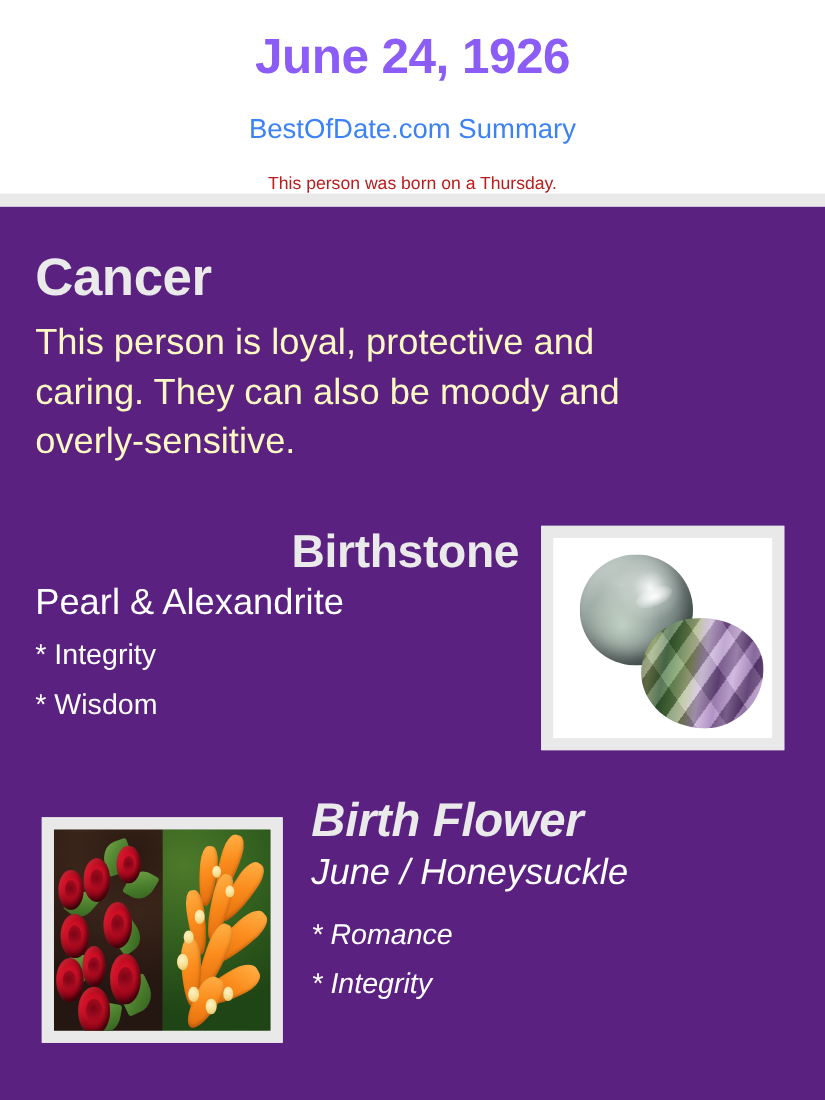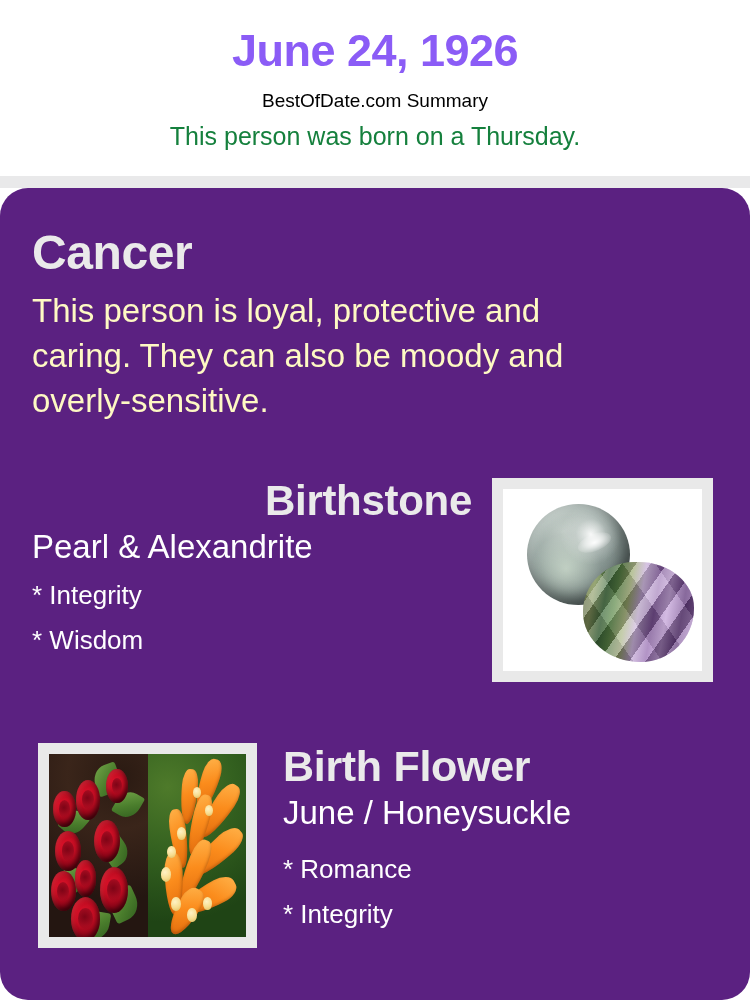--- a/index.html
+++ b/index.html
@@ -36,54 +36,53 @@
   .header-date {
     margin: 0;
     padding-top: 24px;
     font-size: 45px;
     font-weight: bold;
     letter-spacing: -0.5px;
     color: #8b5cf6;
     line-height: 54px;
   }
   .header-site {
-    margin: 0;
+    margin: 16px;
     padding-top: 6px;
-    font-size: 19px;
-    font-weight: normal;
-    color: #000000;
+    font-size: 25px;
+    font-weight: normal;
+    color: #3b82f6;
     line-height: 34px;
   }
   .header-weekday {
     margin: 0;
     padding-top: 3px;
-    font-size: 25px;
-    font-weight: normal;
-    color: #15803d;
+    font-size: 16px;
+    font-weight: normal;
+    color: #b91c1c;
     line-height: 30px;
   }
 
   .divider-strip {
     position: absolute;
     left: 0;
     top: 176px;
     width: 750px;
     height: 12px;
     background: #e9e9ea;
   }
 
   
   .body-panel {
     position: absolute;
     left: 0;
     top: 188px;
     width: 750px;
     height: 812px;
     background: #5b2181;
-    border-radius: 28px;
   }
 
   
   .zodiac {
     position: absolute;
     left: 32px;
     top: 36px;
     width: 640px;
   }
   .zodiac-name {
@@ -270,22 +269,23 @@
   }
   .trumpet-tip {
     position: absolute;
     border-radius: 50%;
     background: radial-gradient(circle at 40% 35%, #fff2c4 0%, #f6dc8e 55%, #dcb95a 100%);
   }
 
   .flower-block {
     position: absolute;
     left: 283px;
-    top: 552px;
+    top: 532px;
     width: 430px;
+    font-style: italic;
   }
   .flower-title {
     margin: 0;
     font-size: 43px;
     font-weight: bold;
     color: #eaeaea;
     line-height: 52px;
     letter-spacing: -0.3px;
   }
   .flower-sub {

